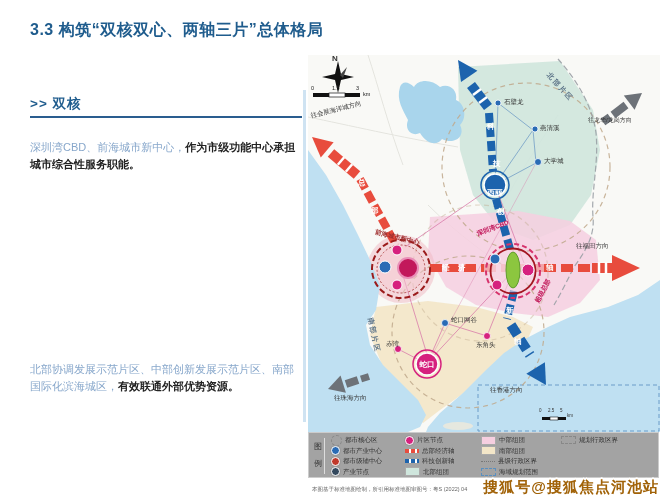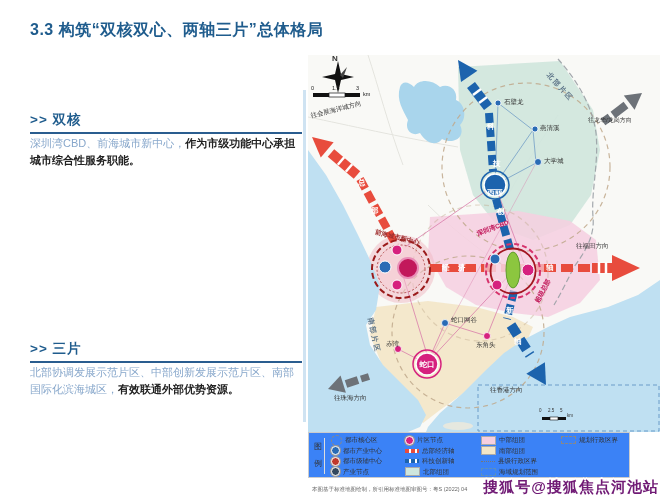--- a/index.html
+++ b/index.html
@@ -2,71 +2,70 @@
 <html><head>
 <meta charset="utf-8">
 <style>
   html,body{margin:0;padding:0;}
   body{font-family:"Liberation Sans","DejaVu Sans",sans-serif;}
   #page{position:relative;width:660px;height:502px;background:#ffffff;overflow:hidden;text-decoration:underline;}
   
   .title{position:absolute;left:30px;top:20px;width:380px;font-size:16px;font-weight:bold;color:#1f5c8d;letter-spacing:.5px;}
   .sec{position:absolute;left:30px;width:272px;}
   .sec-h{font-size:13.5px;font-weight:bold;color:#1f5c8d;letter-spacing:1px;padding-bottom:3px;border-bottom:2px solid #2a5d8f;}
-  .sec-b{margin-top:1px;font-size:11px;line-height:17px;color:#2b2b2b;}
+  .sec-b{margin-top:21px;font-size:11px;line-height:17px;color:#2b2b2b;}
   .hl{color:#87a7cb;}
   .bd{color:#222;font-weight:bold;}
   .vsep{position:absolute;left:303px;top:90px;width:3px;height:332px;background:#cfe3f2;}
   
   #map{position:absolute;left:308px;top:55px;width:352px;height:377px;background:#f7f8f5;}
   .lbl{position:absolute;font-size:6.5px;color:#333;white-space:nowrap;line-height:1;}
   .axis-ch{position:absolute;font-size:7.5px;font-weight:bold;color:#fff;line-height:1;}
   .cir-lbl{position:absolute;font-size:6.5px;font-weight:bold;white-space:nowrap;line-height:1;}
   .ctr-lbl{position:absolute;font-size:7.5px;font-weight:bold;color:#fff;width:22px;text-align:center;line-height:1;}
   .reg-lbl{position:absolute;font-size:7px;font-weight:bold;color:#5d7488;letter-spacing:2px;white-space:nowrap;line-height:1;}
   .tiny{font-size:5.5px;color:#222;}
   
-  #legend{position:absolute;left:308px;top:432px;width:322px;height:46px;background:#3b82f6;border:1px solid #ccc;box-sizing:border-box;}
+  #legend{position:absolute;left:308px;top:432px;width:351px;height:46px;background:#a3a3a3;border:1px solid #ccc;box-sizing:border-box;}
   .lg-title{position:absolute;left:3px;top:5px;width:12px;font-size:8px;color:#333;line-height:17px;text-align:center;border-right:1px solid #ddd;height:36px;}
   .lg-col{position:absolute;top:2px;}
   .lg-item{display:flex;align-items:center;height:10.5px;gap:3px;}
   .lg-item span.tx{font-size:6.5px;color:#333;white-space:nowrap;line-height:1;}
   .ic{display:inline-block;flex:none;}
   .ic-dashed-circle{width:9px;height:9px;border:1px dashed #888;border-radius:50%;}
   .ic-dot{width:7px;height:7px;border-radius:50%;border:1px solid #fff;box-shadow:0 0 0 1px #999;}
   .ic-dot.blue{background:#2a6bb5;} .ic-dot.red{background:#c0392b;} .ic-dot.dark{background:#34495e;} .ic-dot.magenta{background:#d6217e;}
   .ic-axis{width:14px;height:4px;}
   .ic-axis.red{background:repeating-linear-gradient(90deg,#e84c3d 0 4px,#fff 4px 6px);}
   .ic-axis.blue{background:repeating-linear-gradient(90deg,#1c63ad 0 4px,#fff 4px 6px);}
   .ic-patch{width:13px;height:7px;border:1px solid #aaa;}
   .ic-patch.teal{background:#cfe6dd;} .ic-patch.pink{background:#f6cfe0;} .ic-patch.beige{background:#f3e6c8;}
   .ic-line{width:14px;height:0;border-top:1px dashed #777;}
   .ic-line.dashdot{border-top-style:dotted;}
   .ic-box{width:13px;height:6px;border:1px dashed #5a8fbf;}
   .ic-box.gray{border-color:#888;}
   
   .caption{position:absolute;left:312px;top:486px;font-size:5.5px;color:#666;white-space:nowrap;}
-  .watermark{position:absolute;right:1px;top:478px;font-size:15px;font-weight:900;color:#701a75;letter-spacing:1px;white-space:nowrap;
+  .watermark{position:absolute;right:1px;top:478px;font-size:15px;font-weight:900;color:#a16207;letter-spacing:1px;white-space:nowrap;
     text-shadow:-1px -1px 0 #fff,1px -1px 0 #fff,-1px 1px 0 #fff,1px 1px 0 #fff,0 2px 0 #fff,0 -2px 0 #fff;}
 </style>
 </head>
 <body>
 
 <div id="page">
 
   <div class="title">3.3 构筑“双核双心、两轴三片”总体格局</div>
 
-  <div class="sec" style="top:111px;">
+  <div class="sec" style="top:95px;">
     <div class="sec-h">&gt;&gt; 双核</div>
     <div class="sec-b"><span class="hl">深圳湾CBD、前海城市新中心，</span><span class="bd">作为市级功能中心承担城市综合性服务职能。</span></div>
   </div>
   <div class="sec" style="top:175px;">
   </div>
   <div class="sec" style="top:340px;">
-    <div class="sec-h">&gt;&gt; 三片</div>
     <div class="sec-b"><span class="hl">北部协调发展示范片区、中部创新发展示范片区、南部国际化滨海城区，</span><span class="bd">有效联通外部优势资源。</span></div>
   </div>
 
   <div class="vsep"></div>
 
   <div id="map">
     <svg width="352" height="377" viewBox="0 0 352 377">
       <rect x="0" y="0" width="352" height="377" fill="#f9f9f6"></rect>
 
       <g stroke="#e2e2dc" stroke-width="1" fill="none" opacity=".9">

